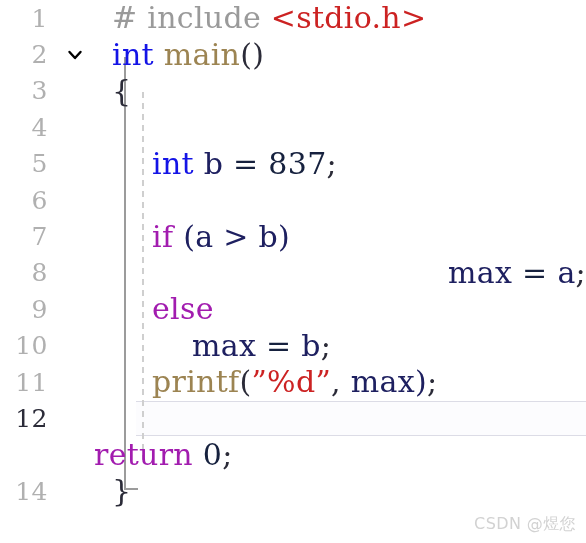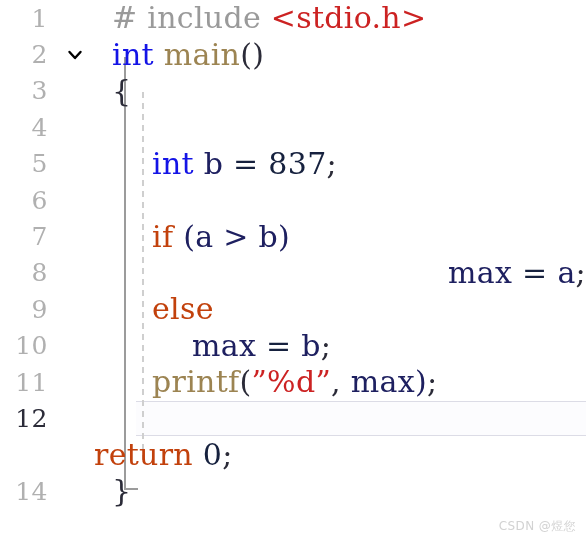--- a/index.html
+++ b/index.html
@@ -88,21 +88,21 @@
     font-size: 30px;
     line-height: 1;
     letter-spacing: 0.3px;
     z-index: 3;
     color: #2b2b38;
   }
 
   .tok-pre      { color: #9a9a9a; }
   .tok-header   { color: #cc2222; }
   .tok-kw       { color: #1414e6; }
-  .tok-ctrl     { color: #c2410c; }
+  .tok-ctrl     { color: #a21caf; }
   .tok-fn       { color: #9c8452; }
   .tok-ident    { color: #1e2060; }
   .tok-num      { color: #16213e; }
   .tok-punc     { color: #2b2b38; }
   .tok-str      { color: #cc2222; }
   .tok-op       { color: #16213e; }
 
   
   .guides {
     position: absolute;
@@ -140,21 +140,21 @@
     );
     background-size: 2px 11px;
     background-repeat: repeat-y;
   }
 
   
   .watermark {
     position: absolute;
     right: 10px;
     bottom: 8px;
-    font-size: 12px;
+    font-size: 16px;
     color: #d2d2d2;
     font-family: "DejaVu Sans", "Liberation Sans", sans-serif;
     letter-spacing: 0.4px;
     user-select: none;
     z-index: 5;
   }
 </style>
 </head>
 <body>
 

